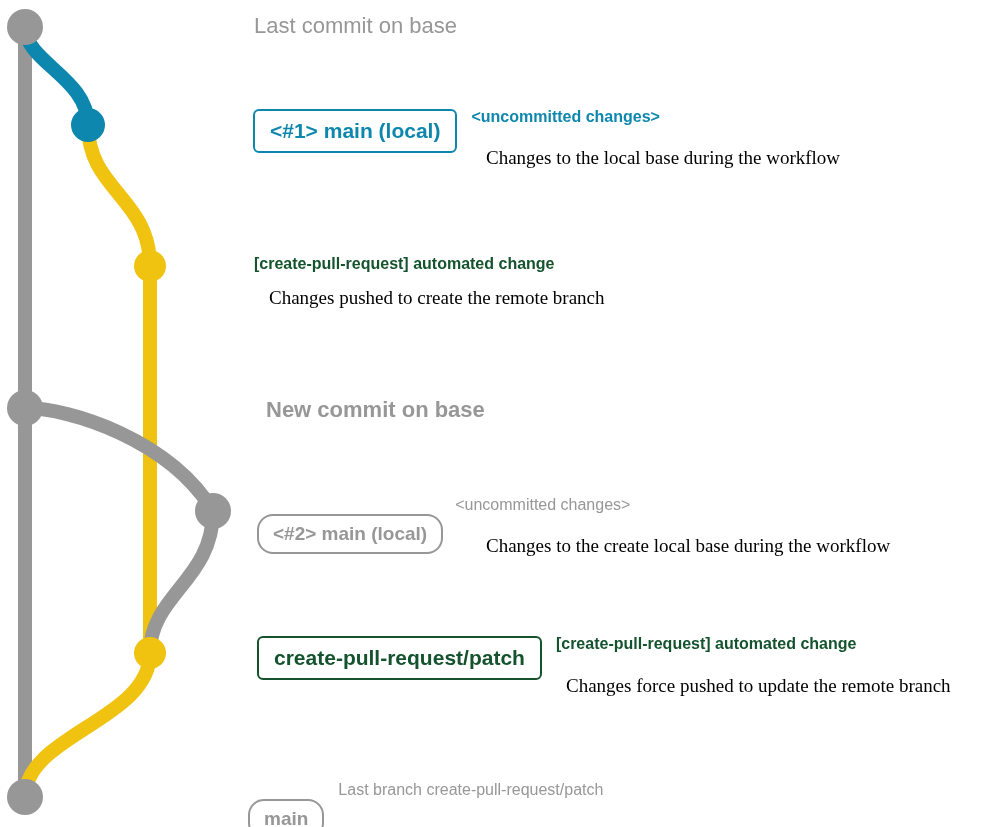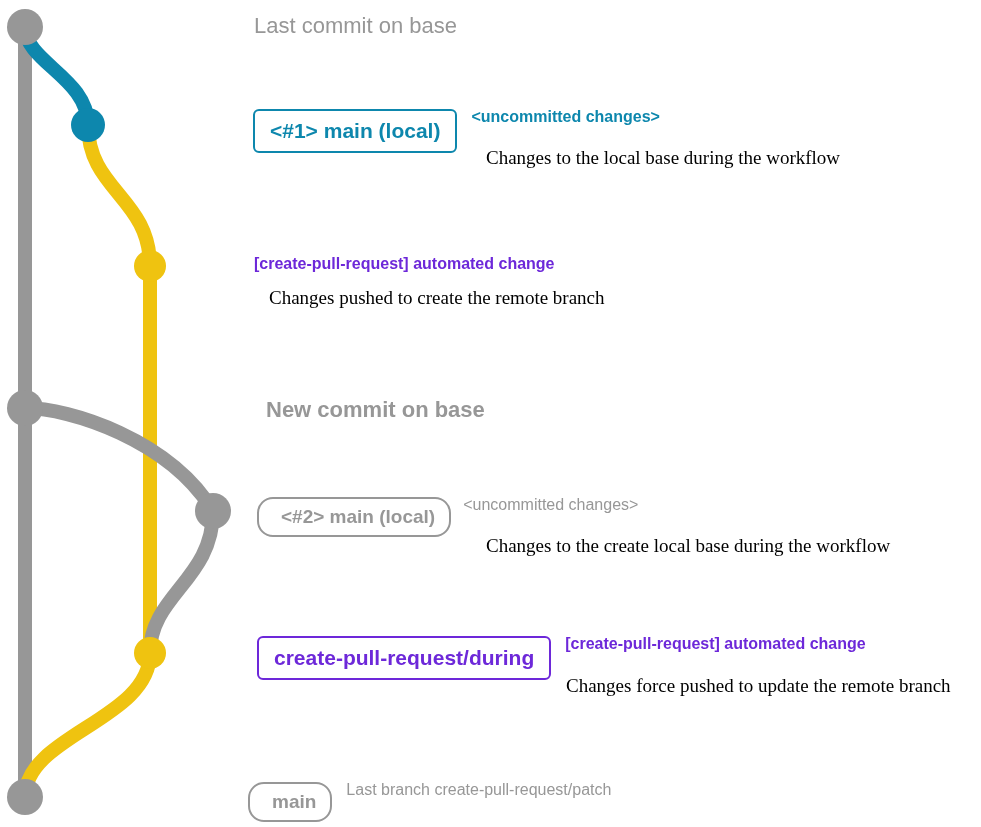--- a/index.html
+++ b/index.html
@@ -35,43 +35,44 @@
     font-size: 21px;
     font-weight: bold;
     line-height: 1;
     padding: 9px 15px 10px 15px;
     white-space: nowrap;
     background: #ffffff;
   }
   .badge-sm {
     font-size: 19px;
     border-radius: 16px;
-    padding: 8px 14px 9px 22px;
+    padding: 8px 14px 9px 14px;
     border-width: 2px;
+    margin-top: 17px;
   }
   .headline {
     font-size: 16px;
     font-weight: normal;
     line-height: 1;
     white-space: nowrap;
   }
   .headline.bold {
     font-weight: bold;
   }
   .subtext {
     position: absolute;
     font-family: "Liberation Serif", serif;
     font-size: 19px;
     color: #000000;
     white-space: nowrap;
     line-height: 1;
     text-align: right;
   }
   .teal   { color: #0d87ad; }
-  .yellow { color: #6d28d9; }
+  .yellow { color: #14532d; }
   .gray   { color: #979797; }
   .plain-note {
     font-size: 22px;
     color: #979797;
     white-space: nowrap;
     line-height: 1;
   }
   .spacer-12 { width: 12px; }
   .spacer-14 { width: 14px; }
 </style>
@@ -124,21 +125,21 @@
 </div>
 
 <div class="row" style="left:257px; top:497px;">
   <span class="badge badge-sm gray">&lt;#2&gt; main (local)</span>
   <span class="spacer-12"></span>
   <span class="headline gray">&lt;uncommitted changes&gt;</span>
 </div>
 <div class="subtext" style="left:486px; top:536px;">Changes to the create local base during the workflow</div>
 
 <div class="row" style="left:257px; top:636px;">
-  <span class="badge yellow">create-pull-request/during</span>
+  <span class="badge yellow">create-pull-request/patch</span>
   <span class="spacer-14"></span>
   <span class="headline bold yellow">[create-pull-request] automated change</span>
 </div>
 <div class="subtext" style="left:566px; top:676px;">Changes force pushed to update the remote branch</div>
 
 <div class="row" style="left:248px; top:782px;">
   <span class="badge badge-sm gray">main</span>
   <span class="spacer-14"></span>
   <span class="headline gray">Last branch create-pull-request/patch</span>
 </div>

